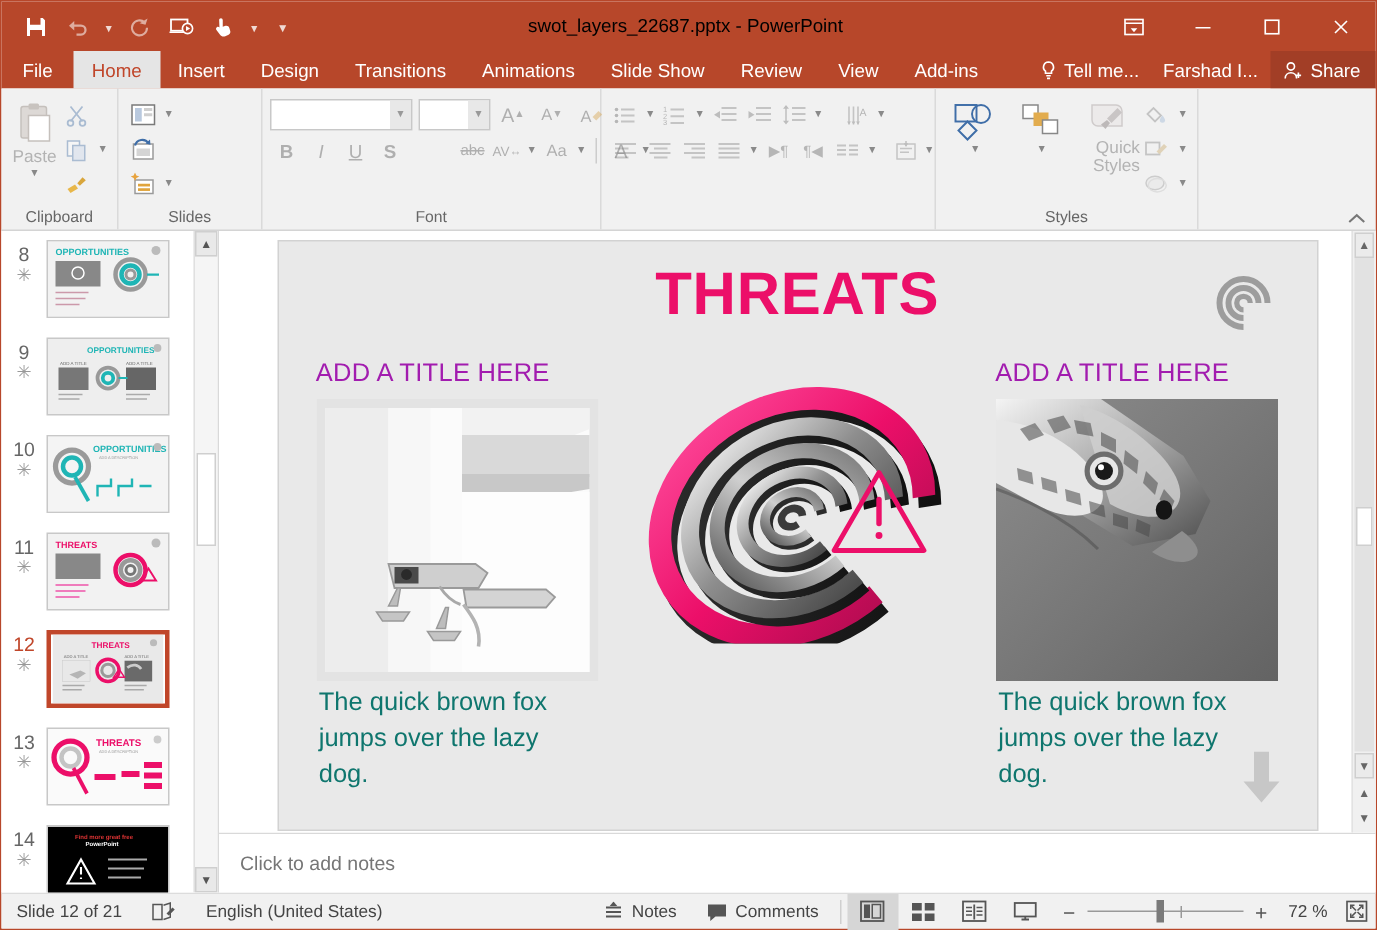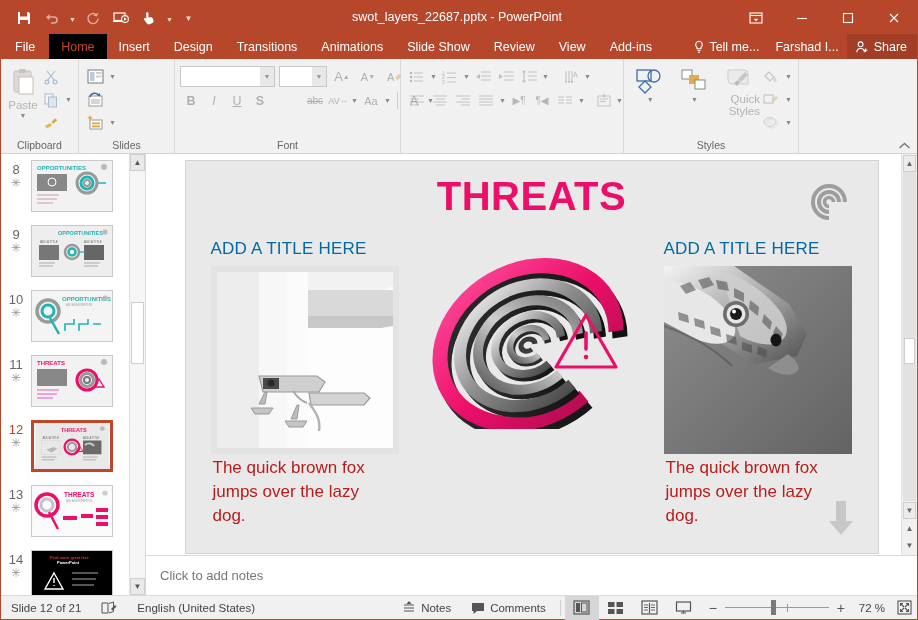--- a/index.html
+++ b/index.html
@@ -29,21 +29,21 @@
     color: #fff;
   }
   .qat-btn.dim { opacity: .55; }
   .qat-caret {
     width: 11px; height: 24px;
     display: flex; align-items: flex-end; justify-content: center;
     padding-bottom: 7px; color: #fff; font-size: 7px; opacity: .8;
   }
   .title-text {
     position: absolute; left: 0; right: 4px; text-align: center;
-    color: #ffffff; font-size: 12.5px; line-height: 33px;
+    color: #000000; font-size: 12.5px; line-height: 33px;
     pointer-events: none;
   }
   .win-ctl { margin-left: auto; display: flex; height: 33px; z-index: 2; }
   .win-btn {
     width: 46px; height: 33px;
     display: flex; align-items: center; justify-content: center;
     color: #fff;
   }
 
   
@@ -51,21 +51,21 @@
     height: 25px; background: #b7472a;
     display: flex; align-items: flex-end;
     flex: 0 0 25px; position: relative;
   }
   .tab {
     height: 25px; padding: 0 12px;
     display: flex; align-items: center;
     color: #fff; font-size: 12.5px; white-space: nowrap;
   }
   .tab.file { padding: 0 14px; }
-  .tab.active { background: #000000; color: #c0462a; }
+  .tab.active { background: #e5e5e5; color: #c0462a; }
   .tab-right { margin-left: auto; display: flex; align-items: center; }
   .tellme {
     display: flex; align-items: center; gap: 4px;
     color: #fff; font-size: 12.5px; padding: 0 8px; height: 25px;
   }
   .account { color: #fff; font-size: 12.5px; padding: 0 8px;
              height: 25px; display: flex; align-items: center; }
   .share {
     background: #a23e26; color: #fff; font-size: 12.5px;
     height: 25px; padding: 0 10px 0 8px;
@@ -173,27 +173,27 @@
     box-shadow: 0 0 0 1px #d2d2d2;
   }
 
   .slide-title {
     position: absolute; left: 0; right: 0; top: 13px;
     text-align: center; font-size: 40px; font-weight: bold;
     letter-spacing: .5px;
   }
   .swirl-logo { position: absolute; right: 24px; top: 16px; width: 50px; height: 50px; }
   .col-title {
-    position: absolute; font-size: 17px; color: #0369a1;
+    position: absolute; font-size: 17px; color: #a21caf;
     letter-spacing: .2px;
   }
   .photo { position: absolute; width: 188px; height: 188px; overflow: hidden; }
   .body-text {
     position: absolute; width: 175px; font-size: 17px;
-    color: #b91c1c; line-height: 24px;
+    color: #0f766e; line-height: 24px;
   }
   .down-arrow { position: absolute; right: 22px; bottom: 16px; width: 30px; height: 36px; }
 
   
   .vscroll {
     position: absolute; right: 0; top: 0; bottom: 0; width: 16px;
     background: #f0f0f0; border-left: 1px solid #e2e2e2;
   }
   .vs-btn {
     position: absolute; left: 1px; right: 1px; height: 17px;

